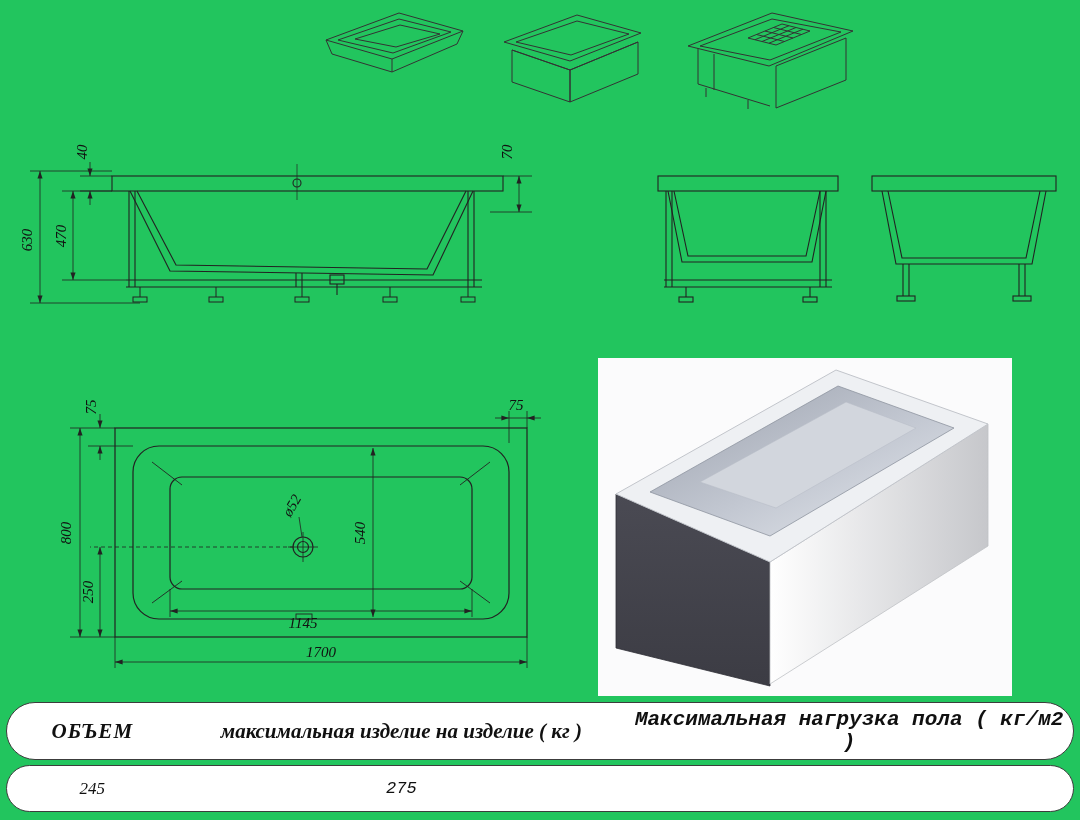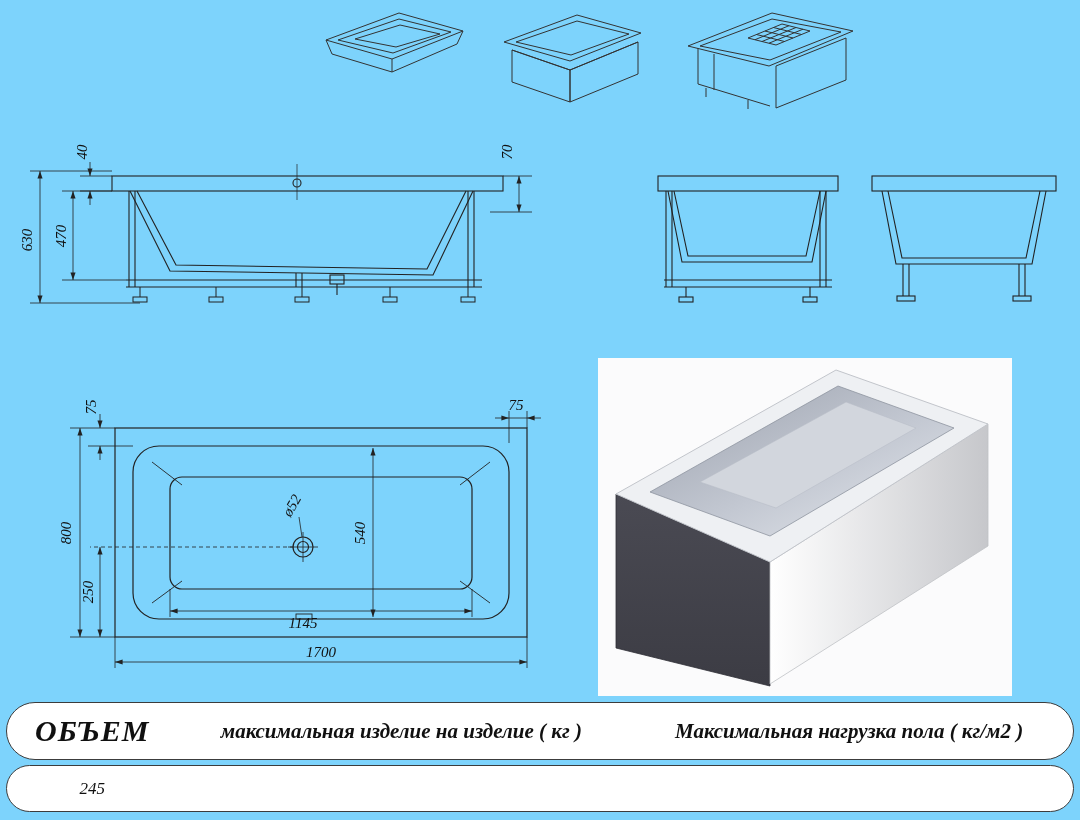--- a/index.html
+++ b/index.html
@@ -1,28 +1,28 @@
 <!DOCTYPE html>
 <html><head>
 <meta charset="utf-8">
 <style>
   html,body{margin:0;padding:0;background:#ffffff;}
   body{width:1080px;height:820px;overflow:hidden;font-family:"Liberation Serif",serif;}
-  .sheet{position:relative;width:1080px;height:820px;background:#7dd3fc;}
+  .sheet{position:relative;width:1080px;height:820px;background:#22c55e;}
   svg{display:block;}
   .dim-text{font-family:"Liberation Serif",serif;font-style:italic;font-size:15px;fill:#111;}
   .spec-table{position:absolute;left:6px;right:6px;top:702px;}
   .spec-row{display:flex;align-items:center;border:1.4px solid #3c3c3c;border-radius:30px;background:#fff;}
   .spec-row.header{height:56px;margin-bottom:5px;}
   .spec-row.values{height:45px;}
   .cell{text-align:center;font-style:italic;color:#101010;}
   .c1{width:16%;}
   .c2{width:42%;}
-  .c3{width:42%;}
-  .header .c1{font-size:30px;font-weight:700;letter-spacing:1px;}
+  .c3{width:42%;font-family:Liberation Mono, monospace;}
+  .header .c1{font-size:21px;font-weight:700;letter-spacing:1px;}
   .header .c2,.header .c3{font-size:21px;font-weight:600;}
   .values .cell{font-size:17px;}
 </style>
 </head>
 <body>
 
 <div class="sheet">
 
 <svg width="1080" height="700" viewBox="0 0 1080 700">
   <defs>
@@ -237,16 +237,17 @@
 </svg>
 
   <div class="spec-table">
     <div class="spec-row header">
       <div class="cell c1">ОБЪЕМ</div>
       <div class="cell c2">максимальная изделие на изделие ( кг )</div>
       <div class="cell c3">Максимальная нагрузка пола ( кг/м2 )</div>
     </div>
     <div class="spec-row values">
       <div class="cell c1">245</div>
+      <div class="cell c3">275</div>
     </div>
   </div>
 
 </div>
 
 </body></html>

